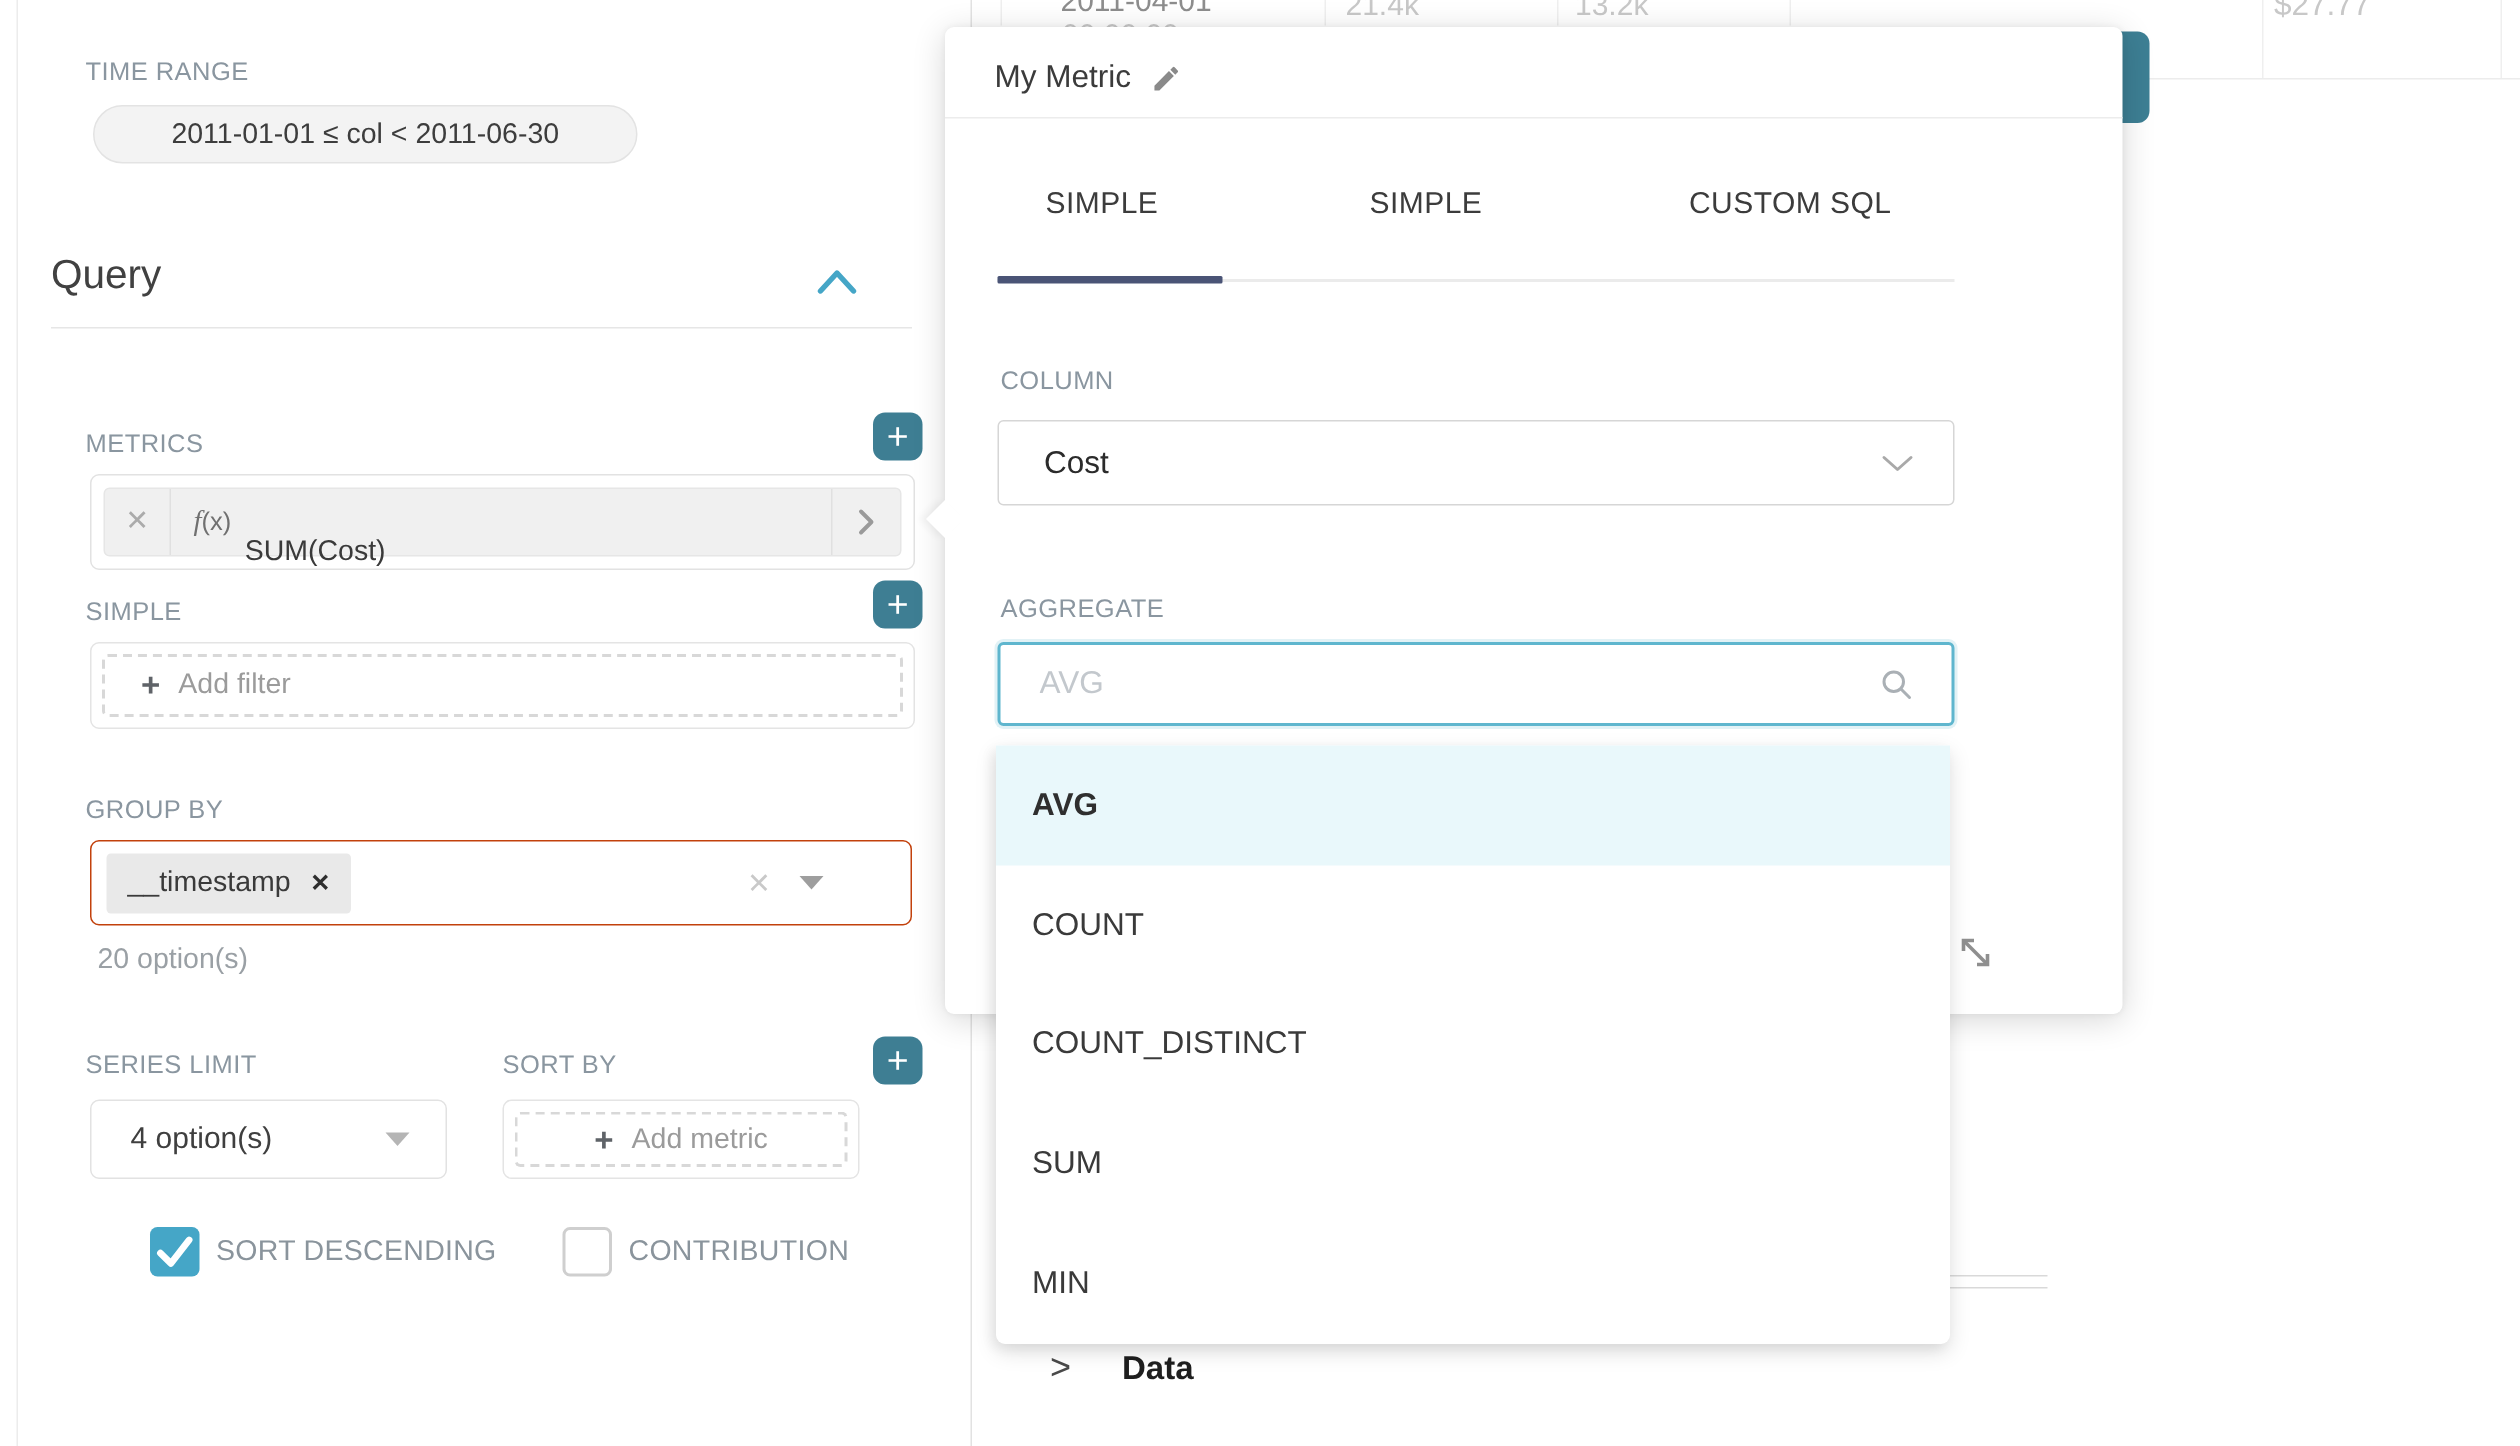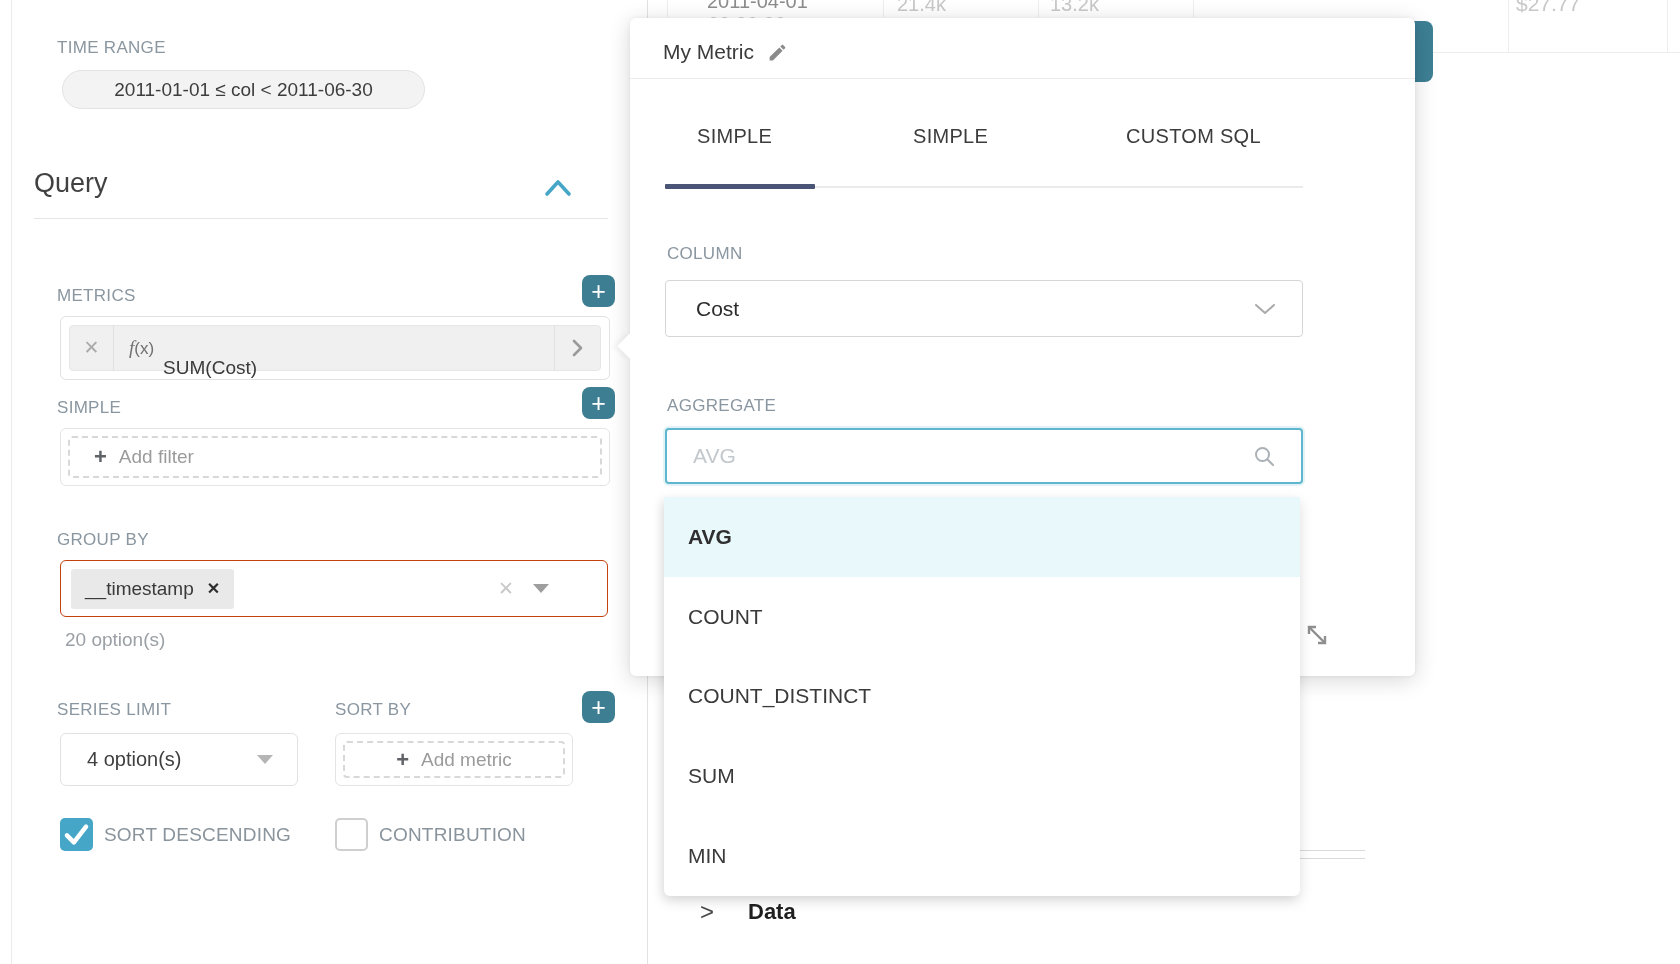--- a/index.html
+++ b/index.html
@@ -83,21 +83,21 @@
   #serieslimit-label { left:57px; top:700px; }
   #sortby-label { left:335px; top:700px; }
   #serieslimit-select { left:60px; top:733px; width:238px; height:53px; background:#fff;
     border:1px solid #e2e2e2; border-radius:6px; display:flex; align-items:center;
     padding-left:26px; font-size:20px; color:#3f3f3f; cursor:pointer; }
   #serieslimit-caret { position:absolute; right:24px; width:0; height:0;
     border-left:8px solid transparent; border-right:8px solid transparent;
     border-top:9px solid #b5b5b5; }
   #sortby-box { left:335px; top:733px; width:238px; height:53px; }
 
-  .cb-row { font-size:19px; color:#8a949c; line-height:34px; letter-spacing:.2px; }
+  .cb-row { font-size:19px; color:#8a949c; line-height:34px; letter-spacing:.2px;margin-left:40px; }
   #sortdesc-row { left:60px; top:818px; width:235px; }
   #contrib-row { left:335px; top:818px; width:260px; }
   .checkbox { display:inline-block; vertical-align:top; width:33px; height:33px;
     border-radius:5px; margin-right:11px; cursor:pointer; }
   .checkbox.checked { background:#45a6c7; }
   .checkbox.unchecked { background:#fff; border:2px solid #cfcfcf; }
 
   
   #popover { left:630px; top:18px; width:785px; height:658px; background:#fff;
     border-radius:6px; box-shadow:0 4px 22px rgba(0,0,0,.16), 0 0 4px rgba(0,0,0,.06);

